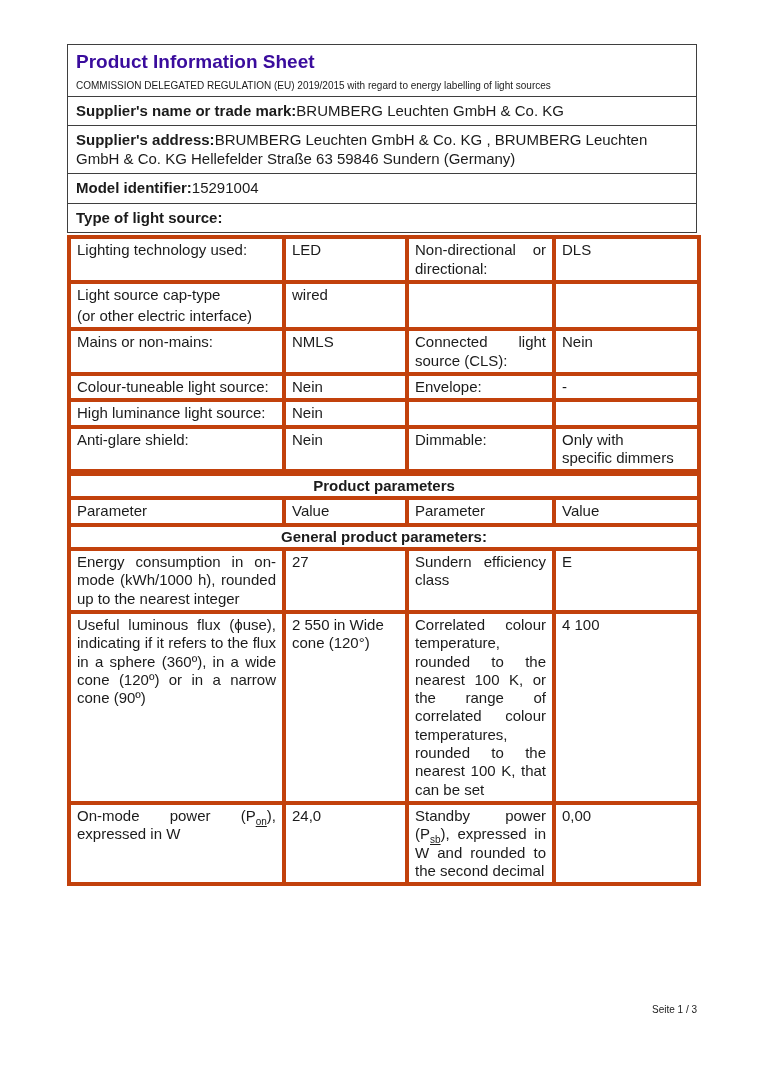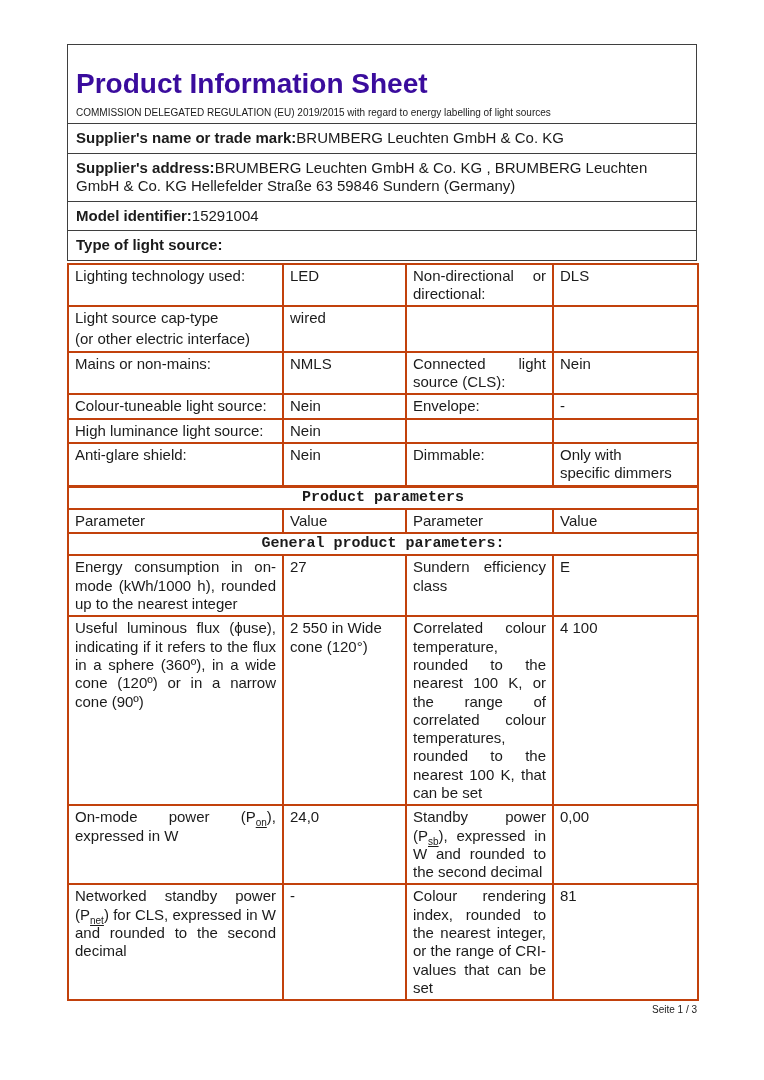--- a/index.html
+++ b/index.html
@@ -8,40 +8,40 @@
     font-family:"Liberation Sans",sans-serif;color:#1b1b1b;
     -webkit-font-smoothing:antialiased;
   }
   .doc{position:absolute;left:67px;top:44px;width:630px;}
   .box{
     border:1px solid #3f3f3f;margin-top:-1px;padding:4px 8px;
     font-size:15px;line-height:1.23;background:#fff;box-sizing:border-box;
   }
   .box.first{margin-top:0;}
   .title{
-    font-size:28px;font-weight:bold;line-height:1.15;
-    margin:19px 0 7px 0;letter-spacing:0px;
+    font-size:19px;font-weight:bold;line-height:1.15;
+    margin:2px 0 7px 0;letter-spacing:0px;
   }
   .subtitle{font-size:10px;line-height:1.22;}
   .lblrow{padding:5px 8px;}
   .lbl{font-weight:bold;margin-right:0;}
   .gap{height:3px;}
   table{
     border-collapse:collapse;table-layout:fixed;width:630px;
     font-size:15px;line-height:1.22;margin-top:-1px;background:#fff;
   }
   col.c1{width:215px}col.c2{width:123px}col.c3{width:147px}col.c4{width:145px}
   td{
-    border:2px solid #c2410c;padding:2px 6px;vertical-align:top;
+    border:4px solid #c2410c;padding:2px 6px;vertical-align:top;
     word-wrap:break-word;
   }
   td.param{text-align:justify;}
   td.param div + div{margin-top:3px;}
   td.val{text-align:left;}
-  tr.sechead td{text-align:center;font-weight:bold;padding:1px 6px;font-family:Liberation Mono, monospace;}
+  tr.sechead td{text-align:center;font-weight:bold;padding:1px 6px;}
   tr.colhead td{padding:2px 6px;}
   sub{font-size:10px;line-height:0;text-decoration:underline;}
   .footer{
     position:absolute;left:67px;top:1004px;width:630px;
     text-align:right;font-size:10px;color:#222;
   }
 </style>
 </head>
 <body>
 
@@ -159,24 +159,18 @@
           </td>
           <td class="param">Correlated colour temperature, rounded to the nearest 100 K, or the range of correlated colour temperatures, rounded to the nearest 100 K, that can be set</td>
           <td class="val">4 100</td>
         </tr>
         <tr>
           <td class="param">On-mode power (P<sub>on</sub>), expressed in W</td>
           <td class="val">24,0</td>
           <td class="param">Standby power (P<sub>sb</sub>), expressed in W and rounded to the second decimal</td>
           <td class="val">0,00</td>
         </tr>
-        <tr>
-          <td class="param">Networked standby power (P<sub>net</sub>) for CLS, expressed in W and rounded to the second decimal</td>
-          <td class="val">-</td>
-          <td class="param">Colour rendering index, rounded to the nearest integer, or the range of CRI-values that can be set</td>
-          <td class="val">81</td>
-        </tr>
       </tbody>
   </table>
 
 </div>
 
 <div class="footer">Seite 1 / 3</div>
 
 </body></html>

